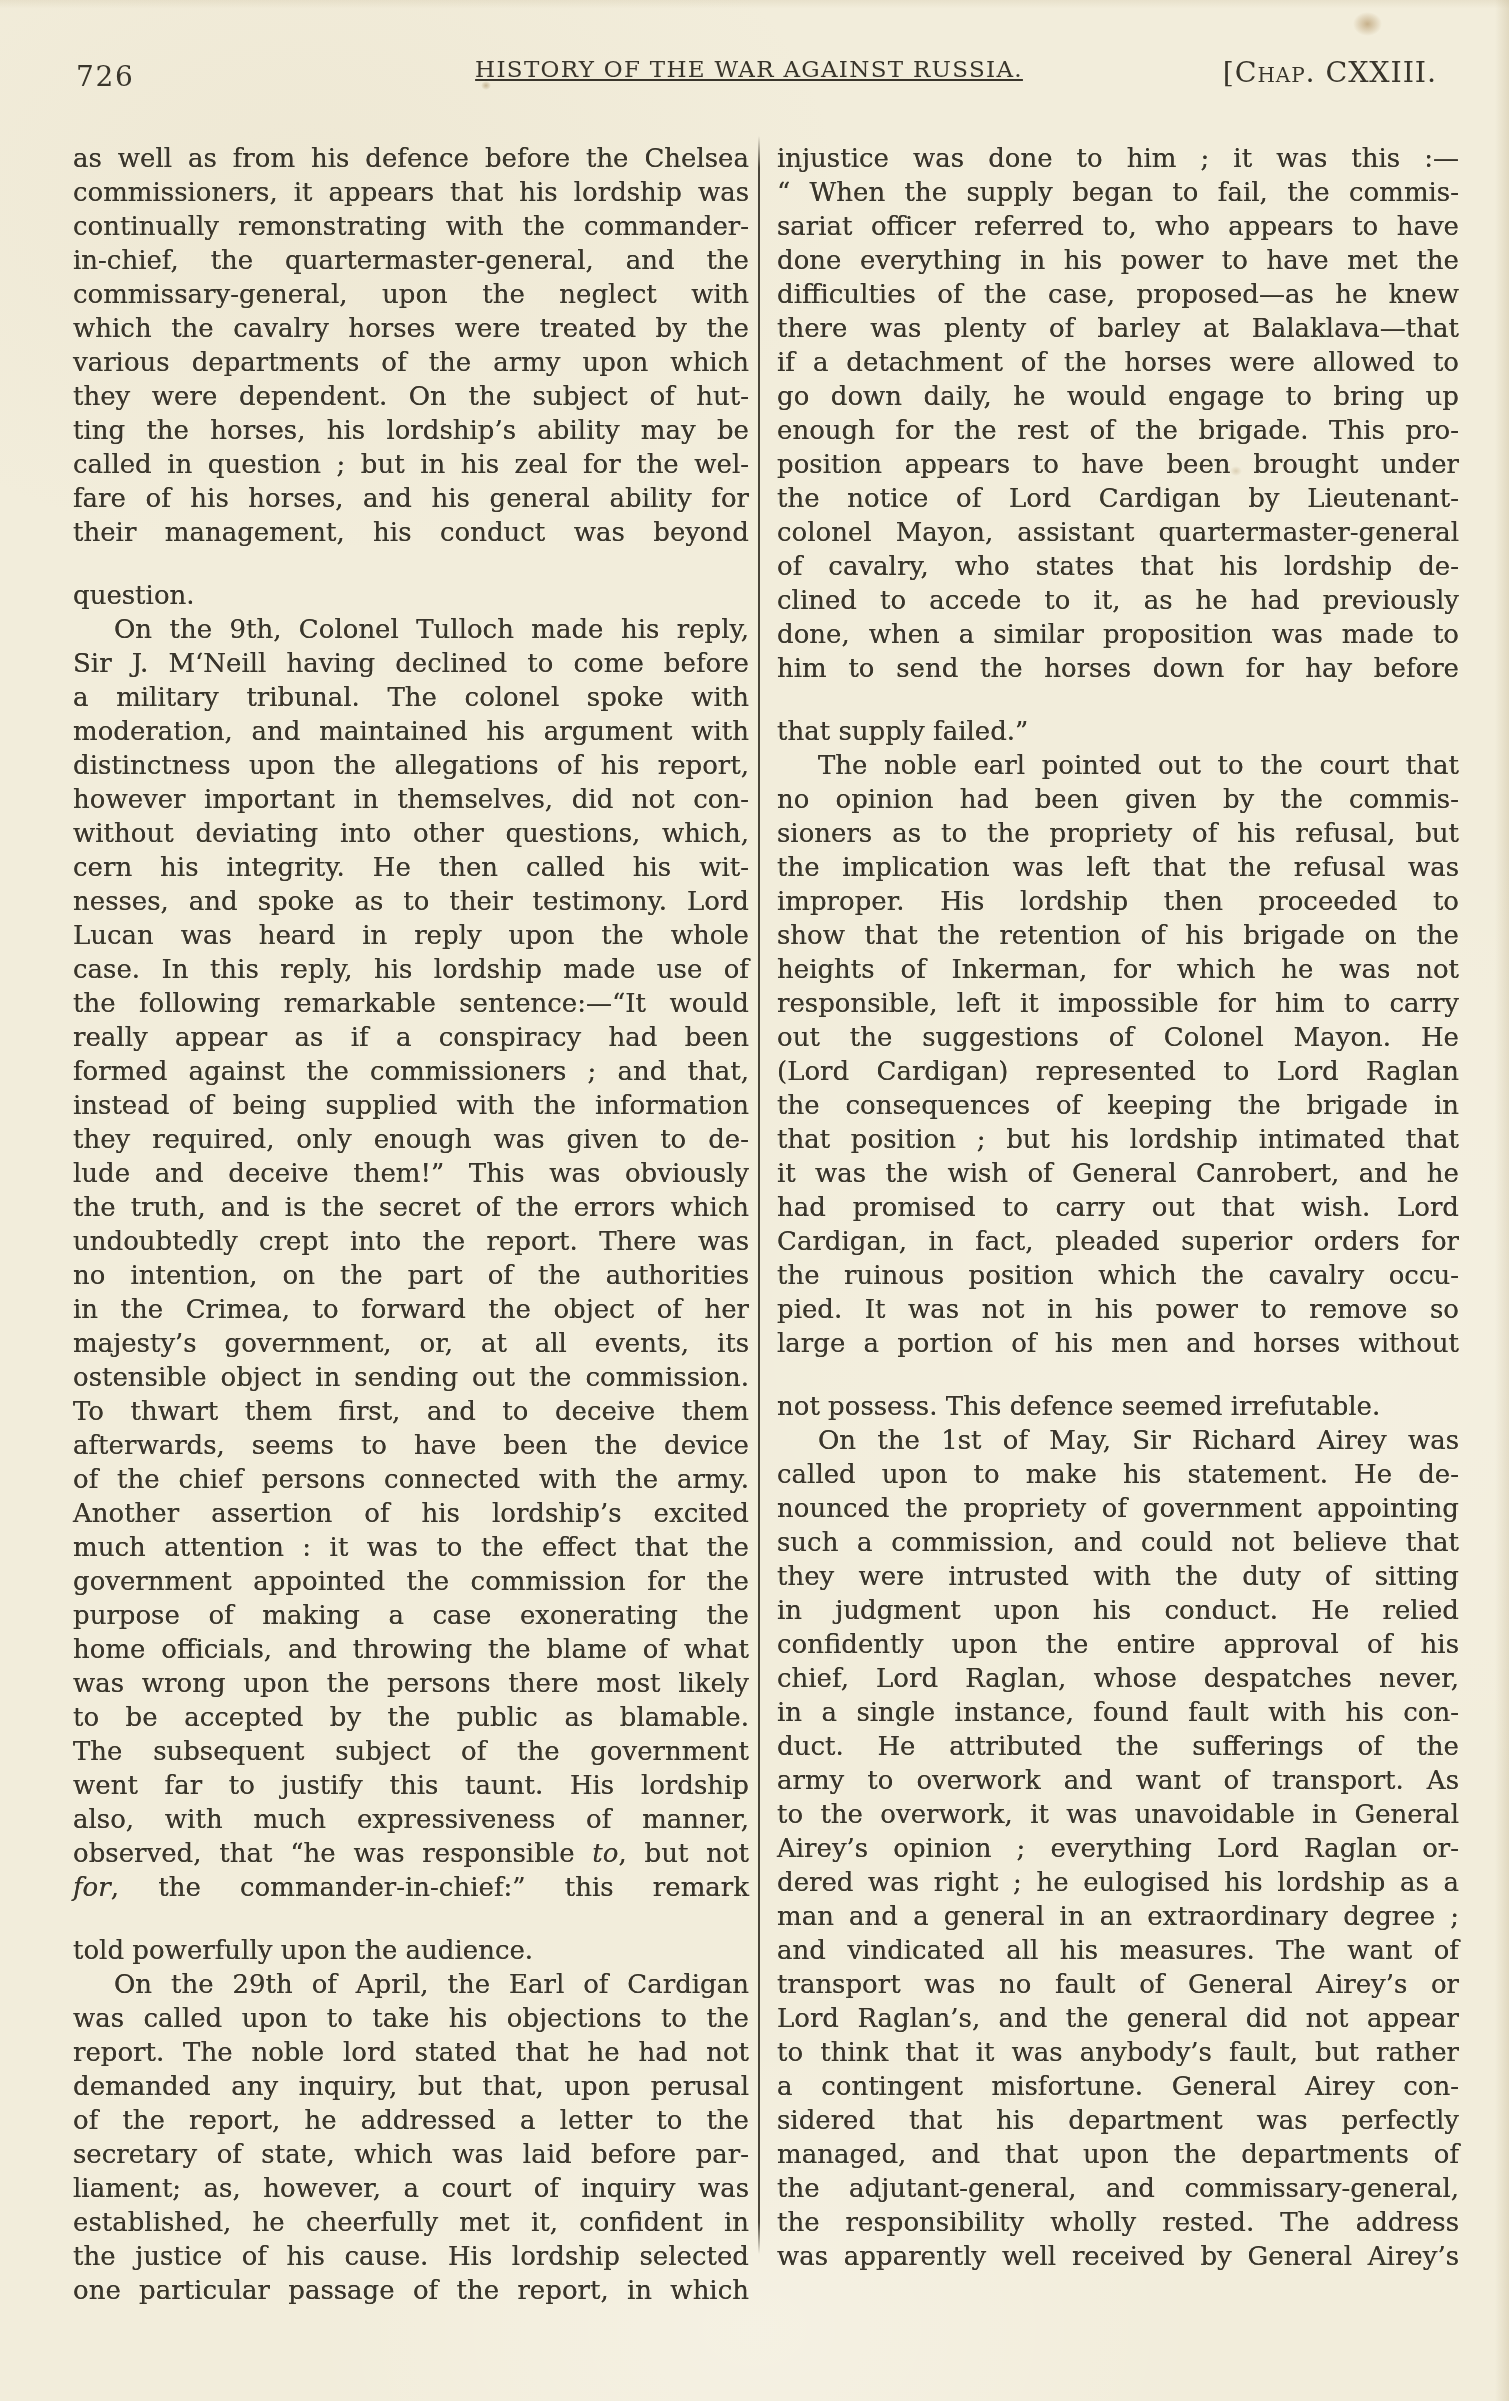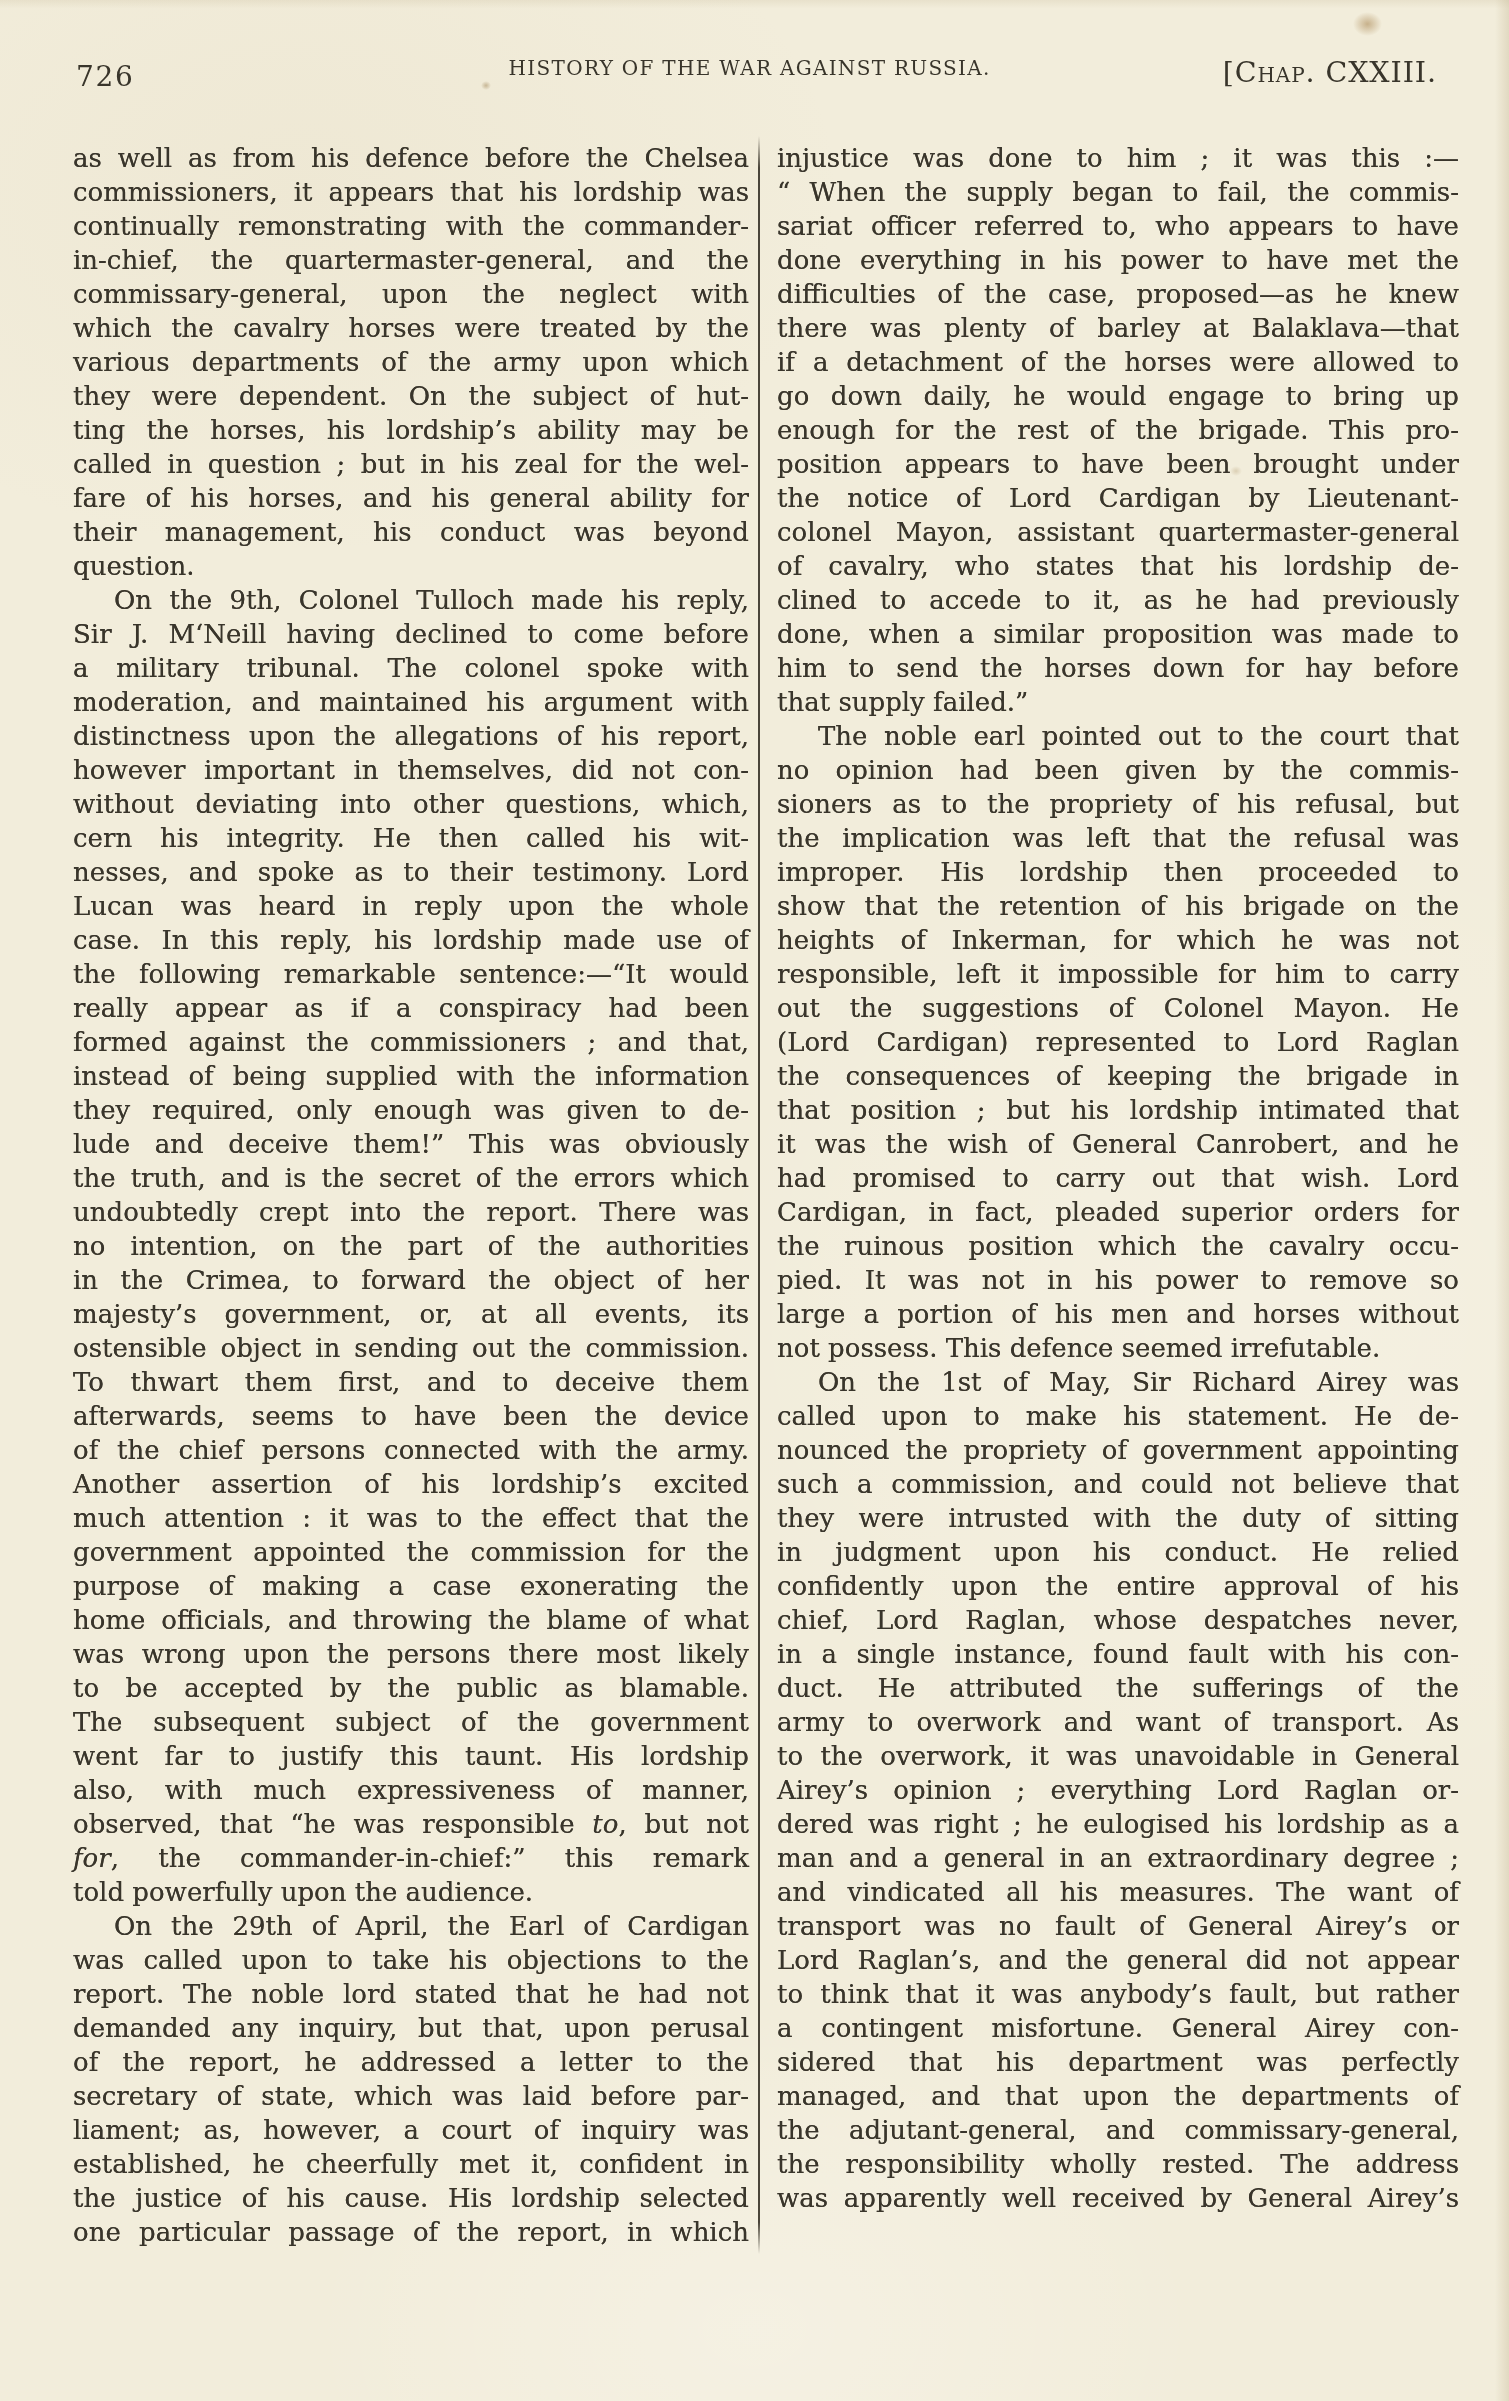--- a/index.html
+++ b/index.html
@@ -32,21 +32,21 @@
   .foxing.f3{left:1230px;top:466px;width:12px;height:10.4px;
     background:radial-gradient(closest-side,rgba(160,130,80,0.28),rgba(160,130,80,0.0));}
 
   .page-header{position:absolute;left:0;top:56px;width:100%;height:38px;}
   .page-number{
     position:absolute;left:76px;top:3.5px;
     font-size:28px;letter-spacing:1.7px;
   }
   .running-title{
     position:absolute;left:50%;transform:translateX(-51%);top:0;
-    font-size:20px;letter-spacing:1.3px;white-space:nowrap;
+    font-size:23px;letter-spacing:1.3px;white-space:nowrap;text-decoration:underline;
   }
   .chapter-label{
     position:absolute;right:72px;top:0;
     font-size:28.5px;letter-spacing:0.9px;white-space:nowrap;
     font-variant:small-caps;
   }
 
   .column{
     position:absolute;top:141px;
     font-size:26px;line-height:34px;
@@ -55,21 +55,21 @@
   .column.left{left:73px;width:676px;}
   .column.right{left:777px;width:682px;}
 
   .line{
     text-align:justify;
     -moz-text-align-last:justify;
     text-align-last:justify;
     height:34px;white-space:normal;
   }
   .line.indent{text-indent:41px;}
-  .line.para-end{text-align-last:left;-moz-text-align-last:left;}
+  .line.para-end{text-align-last:left;margin-top:29px;-moz-text-align-last:left;}
   .line i{font-style:italic;}
 
   .column-divider{
     position:absolute;left:758px;top:136px;width:1.7px;height:2118px;
     background:linear-gradient(to bottom, rgba(74,69,58,0) 0%, var(--rule) 1.5%, var(--rule) 98.5%, rgba(74,69,58,0) 100%);
   }
 </style>
 </head>
 <body>
 

